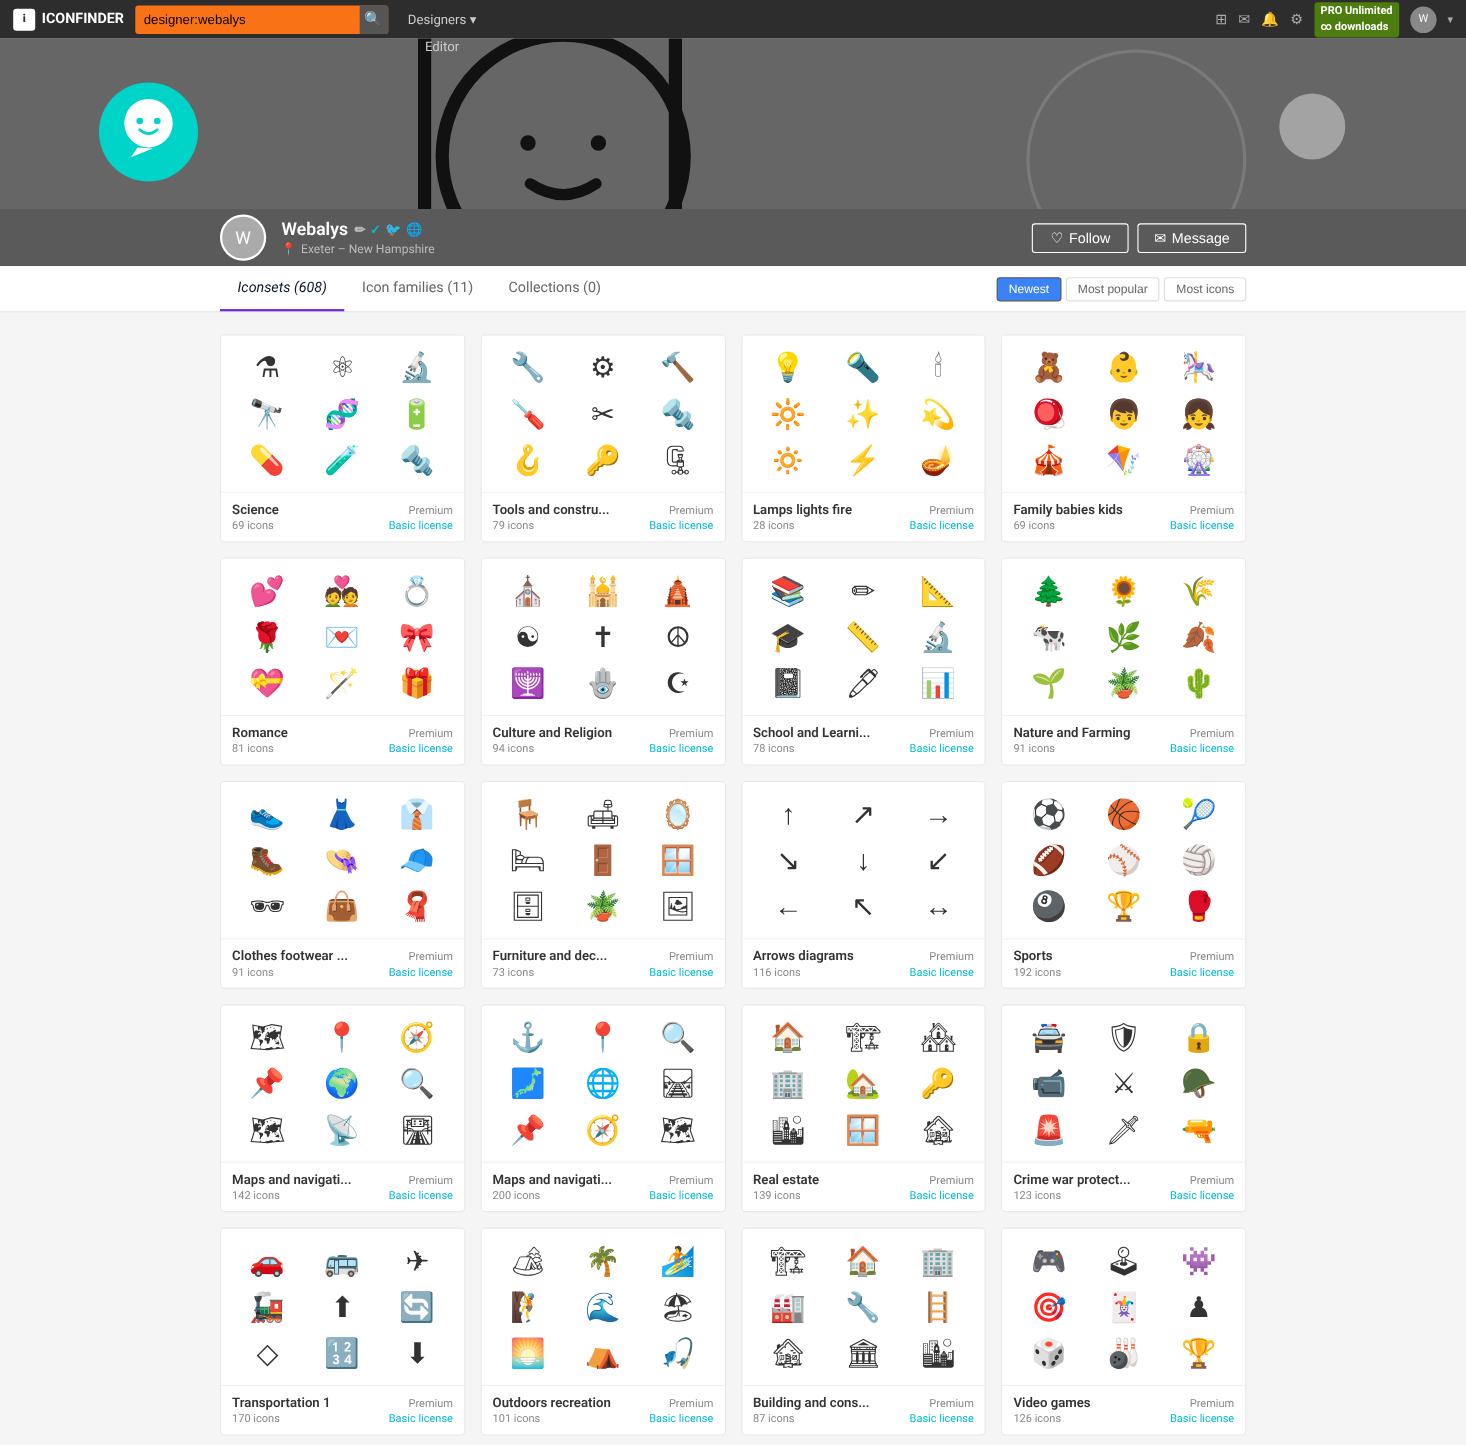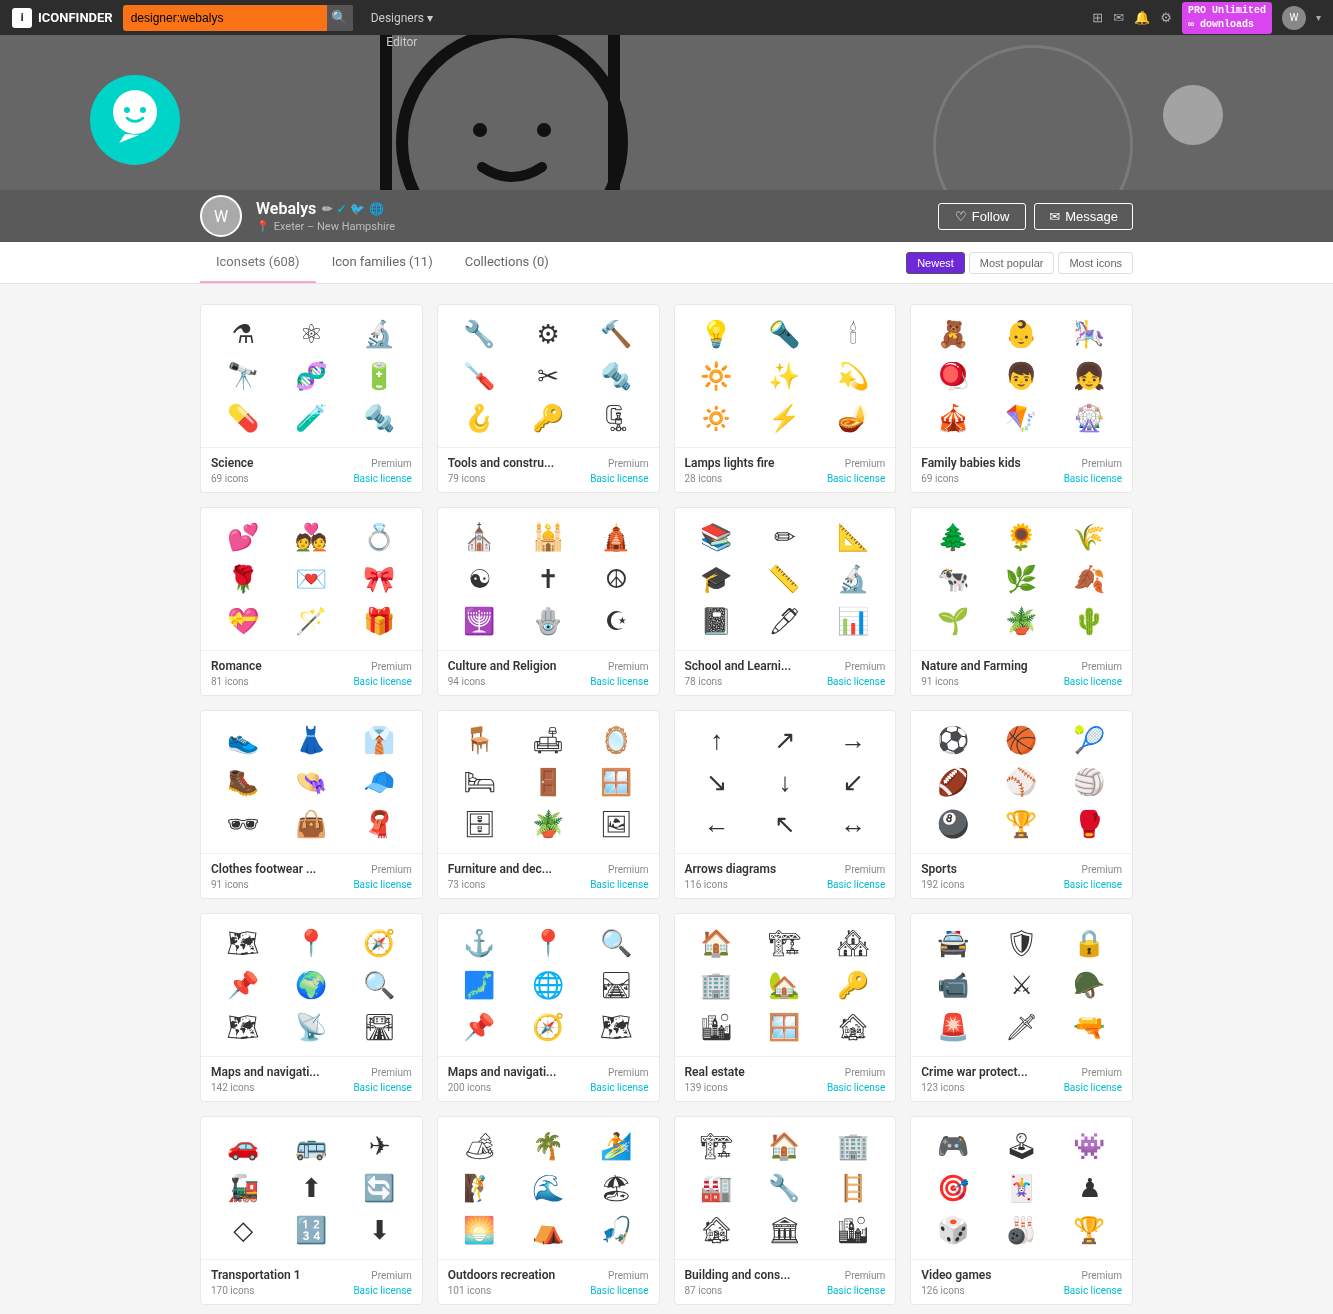--- a/index.html
+++ b/index.html
@@ -82,27 +82,26 @@
     }
     .nav-link.active { color: #fff; }
     .nav-right {
       margin-left: auto;
       display: flex;
       align-items: center;
       gap: 10px;
     }
     .nav-icon { color: #aaa; font-size: 13px; cursor: pointer; }
     .pro-badge {
-      background: #d946ef;
+      background: #4d7c0f;
       color: #fff;
       border-radius: 3px;
       padding: 2px 6px;
       font-size: 10px;
       line-height: 1.4;
-      font-family: Liberation Mono, monospace;
     }
     .pro-badge span { font-weight: 700; }
     .avatar-circle {
       width: 24px;
       height: 24px;
       border-radius: 50%;
       background: #888;
       overflow: hidden;
       display: flex;
       align-items: center;
@@ -238,40 +237,41 @@
     }
     .tab-item {
       padding: 12px 16px;
       font-size: 13px;
       color: #666;
       cursor: pointer;
       border-bottom: 2px solid transparent;
       white-space: nowrap;
     }
     .tab-item.active {
-      color: #737373;
-      border-bottom: 2px solid #f9a8d4;
+      color: #0f172a;
+      border-bottom: 2px solid #6d28d9;
+      font-style: italic;
     }
     .tab-spacer { flex: 1; }
     .sort-buttons {
       display: flex;
       gap: 4px;
       align-items: center;
     }
     .sort-btn {
       padding: 4px 10px;
       border: 1px solid #ddd;
       border-radius: 3px;
       font-size: 11px;
       cursor: pointer;
       background: #fff;
       color: #666;
     }
     .sort-btn.active {
-      background: #6d28d9;
+      background: #3b82f6;
       color: #fff;
       border-color: #555;
     }
 
     
     .grid-container {
       padding: 20px 200px;
       display: grid;
       grid-template-columns: repeat(4, 1fr);
       gap: 14px;

